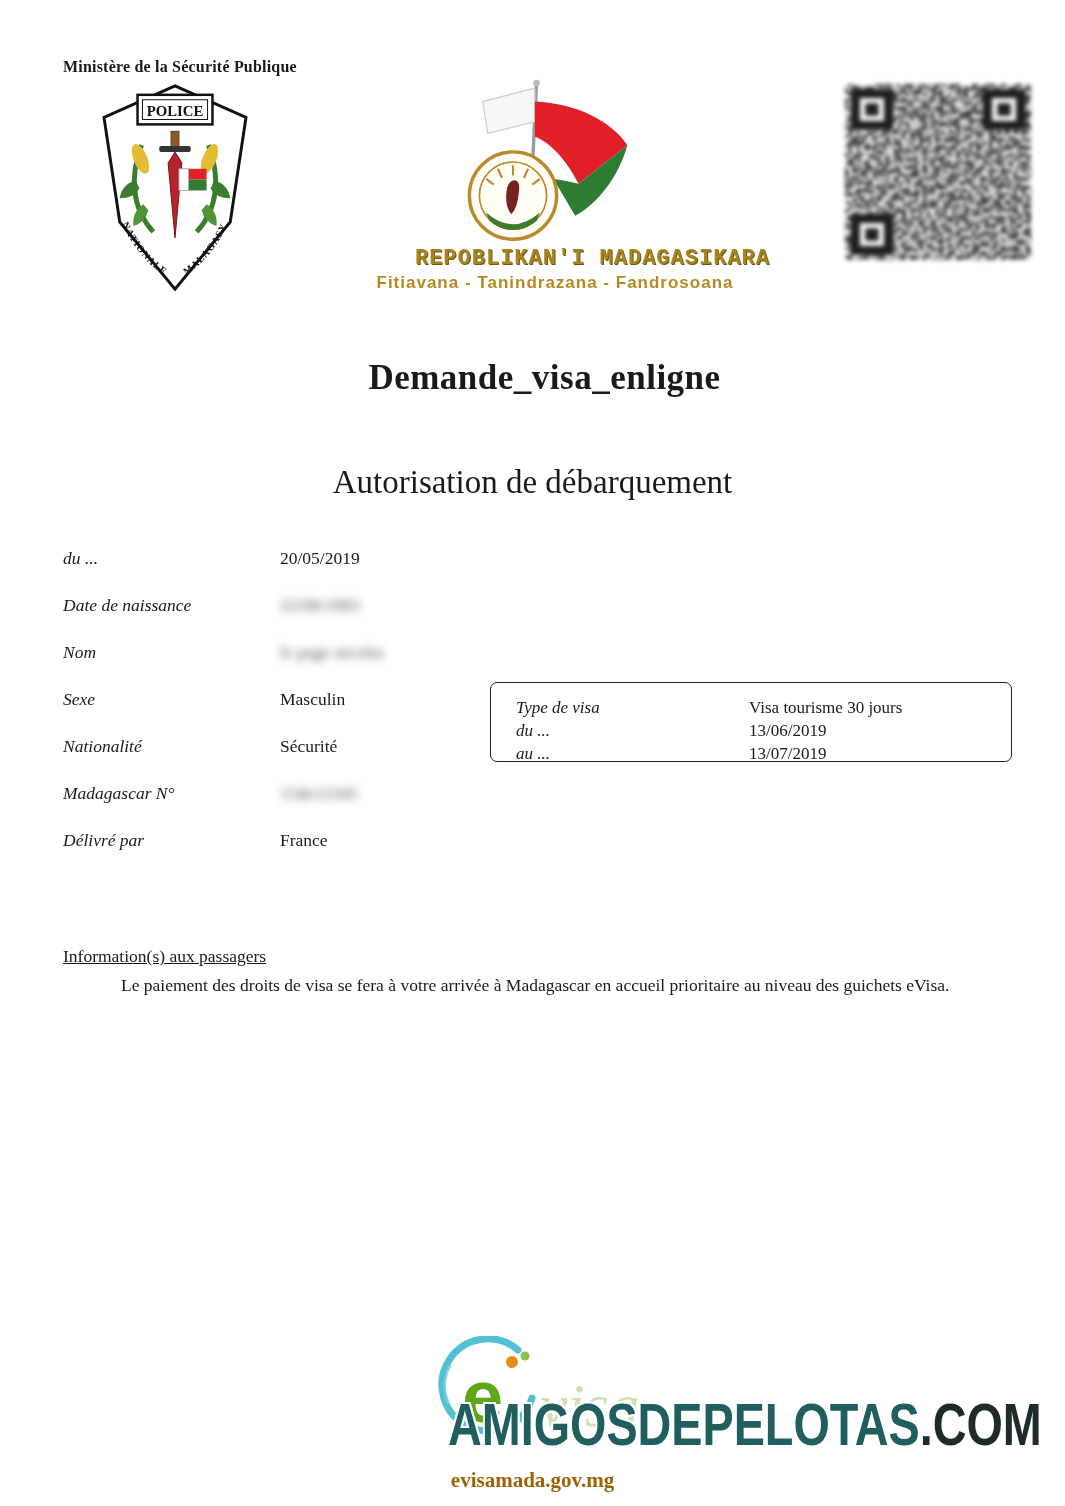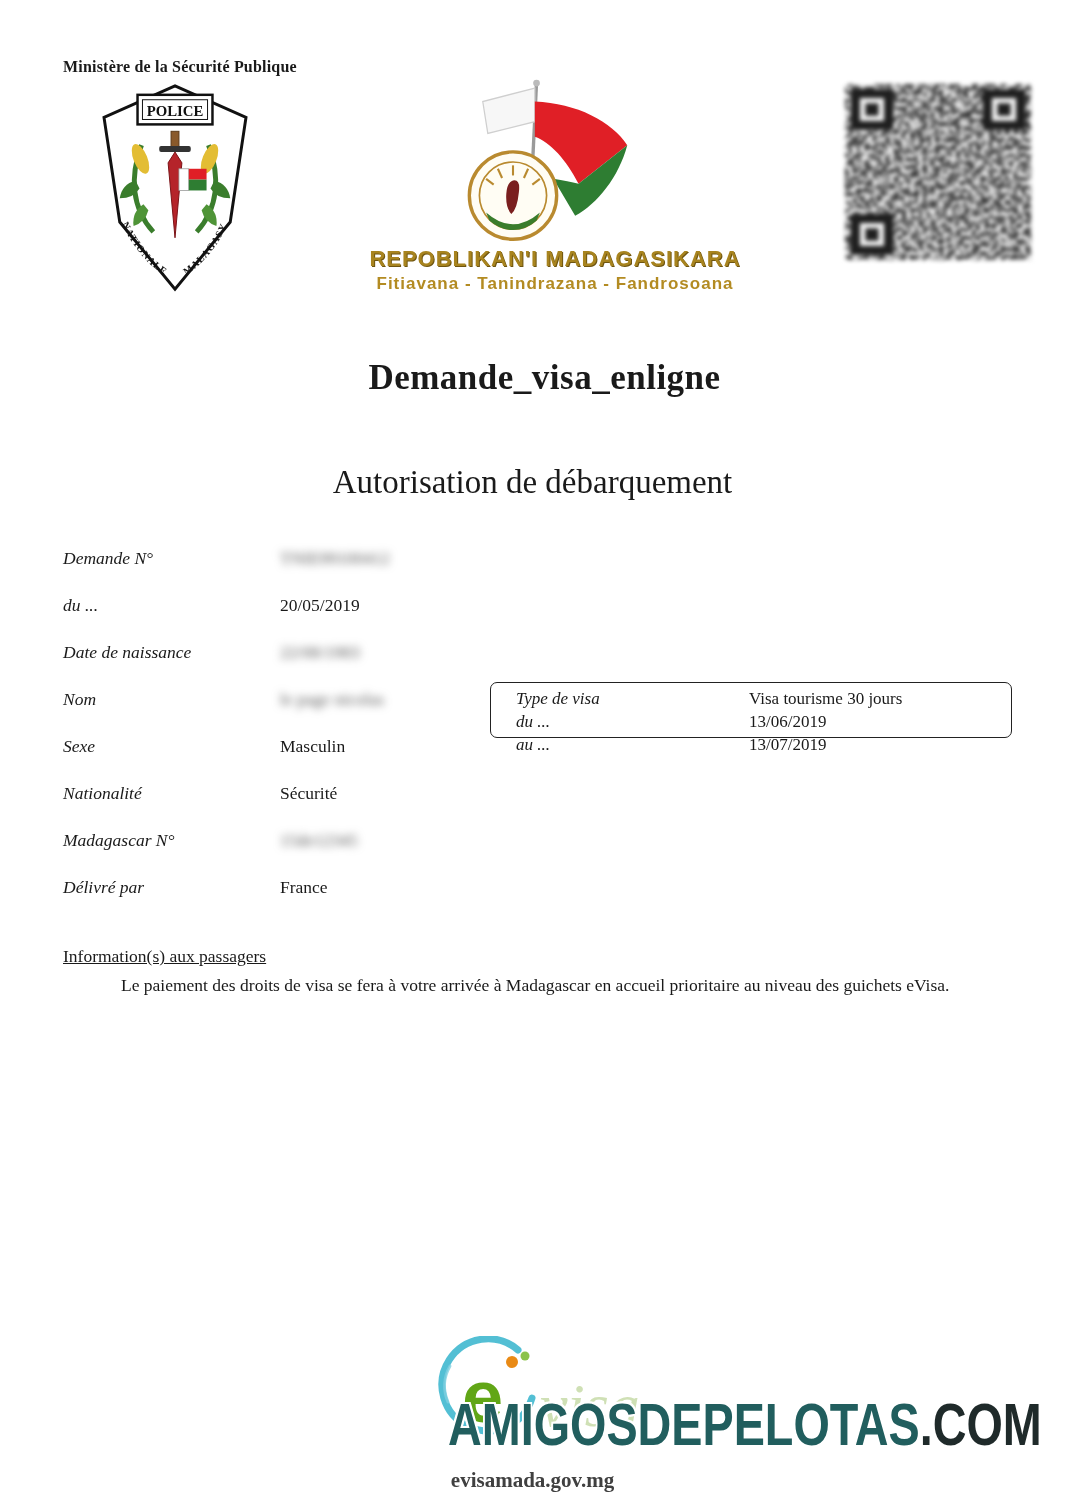--- a/index.html
+++ b/index.html
@@ -11,23 +11,23 @@
   }
   
   .ministry{
     position:absolute;left:63px;top:58px;
     font-size:16px;font-weight:bold;letter-spacing:.2px;
   }
   .police-badge{position:absolute;left:96px;top:82px;width:158px;height:212px;}
   .emblem-block{position:absolute;left:340px;top:78px;width:430px;text-align:center;}
   .emblem-art{width:330px;height:168px;display:block;margin:0 auto;}
   .emblem-country{
-    font-family:Liberation Sans, sans-serif;font-weight:bold;
+    font-family:Liberation Mono, monospace;font-weight:bold;
     font-size:22px;color:#a8841f;letter-spacing:1px;
-    text-shadow:1px 1px 0 #6e5510;white-space:nowrap;
+    text-shadow:1px 1px 0 #6e5510;white-space:nowrap;text-align:right;
   }
   .emblem-motto{
     font-family:"Liberation Sans",sans-serif;font-weight:bold;
     font-size:17px;color:#b38b22;letter-spacing:1px;margin-top:2px;white-space:nowrap;
   }
   .qr{position:absolute;left:845px;top:84px;width:186px;height:176px;filter:blur(2.2px) contrast(.9);}
   .qr svg{width:100%;height:100%;}
   
   .doc-title{
     position:absolute;left:0;top:358px;width:100%;text-align:center;
@@ -42,41 +42,41 @@
   .field-row{position:relative;height:47px;}
   .field-label{
     position:absolute;left:0;top:8px;font-style:italic;font-size:17.5px;
   }
   .field-value{
     position:absolute;left:217px;top:8px;font-size:17.5px;
   }
   .blurred{filter:blur(4px);color:#555;}
   
   .visa-box{
-    position:absolute;left:490px;top:682px;width:522px;height:56px;
+    position:absolute;left:490px;top:682px;width:522px;height:80px;
     border:1.6px solid #222;border-radius:7px;box-sizing:border-box;
-    padding-top:6px;
+    padding-top:15px;
   }
   .visa-row{position:relative;height:23px;}
   .visa-label{position:absolute;left:25px;font-style:italic;font-size:17px;}
   .visa-value{position:absolute;left:258px;font-size:17px;}
   
   .info-heading{
     position:absolute;left:63px;top:946px;font-size:17.5px;
     text-decoration:underline;
   }
   .info-body{
     position:absolute;left:63px;top:972px;width:955px;
     font-size:17.5px;line-height:26px;text-indent:58px;
   }
   
   .evisa-logo{position:absolute;left:420px;top:1336px;width:290px;height:112px;z-index:1;}
   .website{
     position:absolute;left:0;top:1468px;width:100%;text-align:center;
-    font-size:21px;font-weight:bold;color:#404040;z-index:1;
+    font-size:21px;font-weight:bold;color:#a16207;z-index:1;
   }
   .watermark{
     position:absolute;left:448px;top:1390px;z-index:5;
     font-family:"Liberation Sans",sans-serif;font-weight:800;
     font-size:57px;white-space:nowrap;
     transform:scaleX(.82) scaleY(1.04);transform-origin:left top;
     text-shadow:
       -2px 0 0 #fff,2px 0 0 #fff,0 -2px 0 #fff,0 2px 0 #fff,
       -2px -2px 0 #fff,2px 2px 0 #fff,-2px 2px 0 #fff,2px -2px 0 #fff;
   }
@@ -191,24 +191,20 @@
         <rect x="11" y="82" width="7" height="7"></rect>
       </g>
     </svg>
   </div>
 
   <div class="doc-title">Demande_visa_enligne</div>
   <div class="doc-subtitle">Autorisation de débarquement</div>
 
   <div class="fields">
     <div class="field-row">
-      <span class="field-label">Demande N°</span>
-      <span class="field-value blurred">TNIE99100412</span>
-    </div>
-    <div class="field-row">
       <span class="field-label">du ...</span>
       <span class="field-value">20/05/2019</span>
     </div>
     <div class="field-row">
       <span class="field-label">Date de naissance</span>
       <span class="field-value blurred">22/08/1983</span>
     </div>
     <div class="field-row">
       <span class="field-label">Nom</span>
       <span class="field-value blurred">le page nicolas</span>

